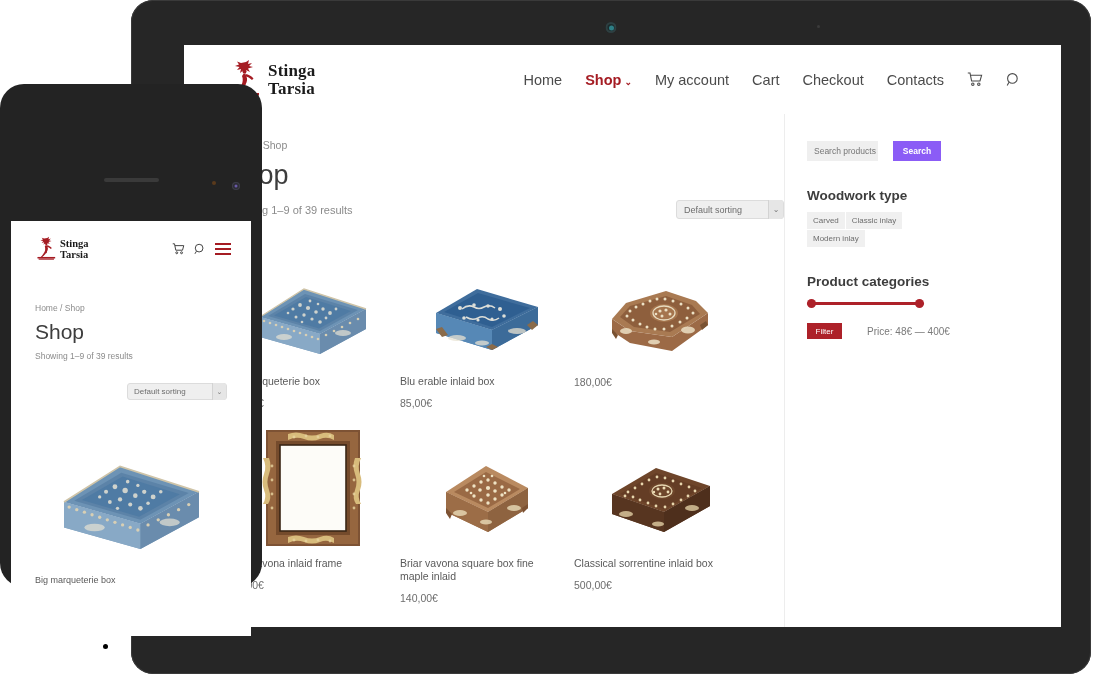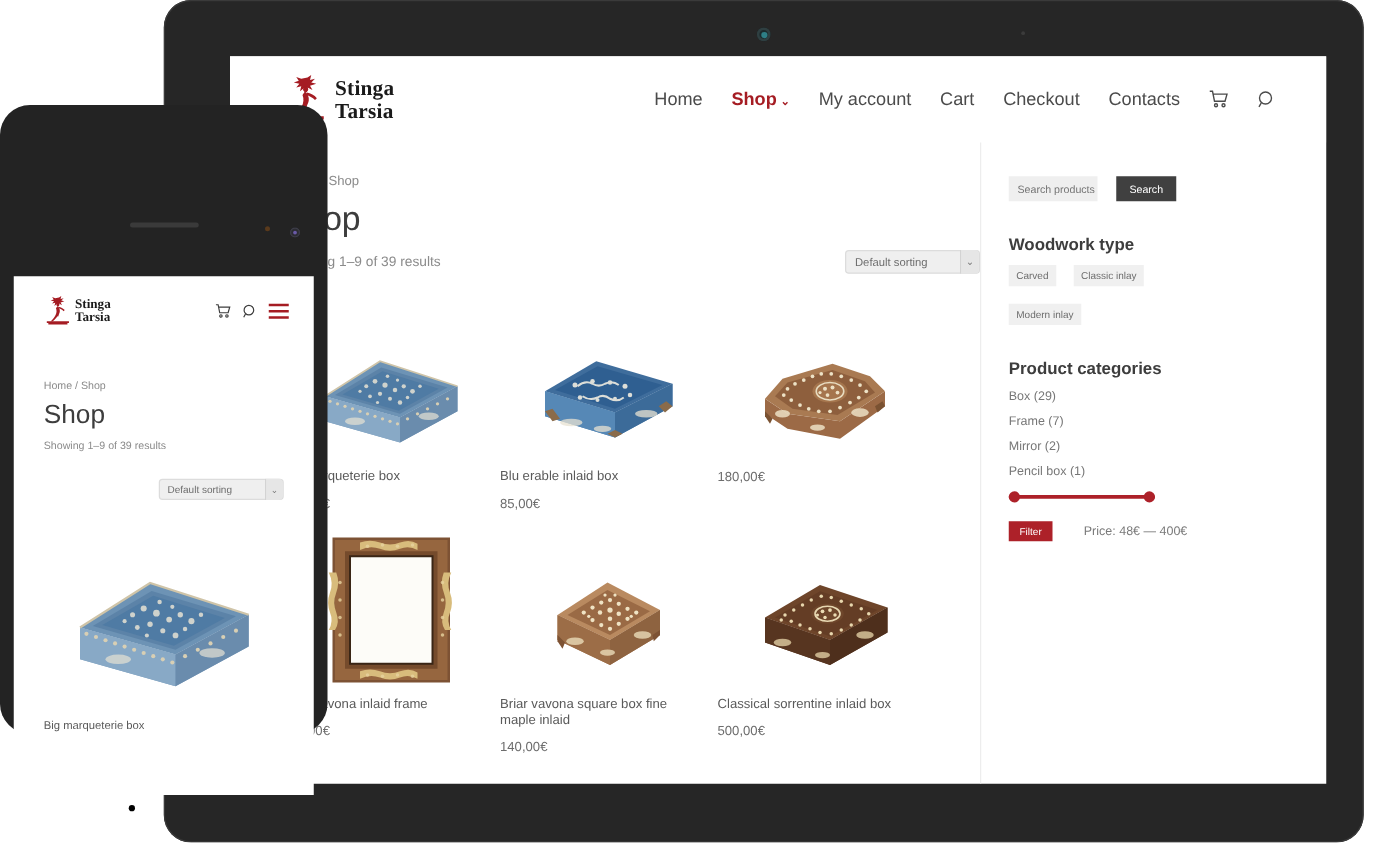--- a/index.html
+++ b/index.html
@@ -132,29 +132,30 @@
   .search-row { display: flex; gap: 15px; }
   .search-input {
     width: 71px; height: 20px;
     background: #efefef; border: none;
     font-size: 8.5px; color: #8a8a8a;
     padding-left: 7px;
     font-family: "Liberation Sans", sans-serif;
   }
   .search-btn {
     width: 48px; height: 20px;
-    background: #404040; color: #fff; border: none;
+    background: #8b5cf6; color: #fff; border: none;
     font-size: 8.5px; cursor: pointer;
     font-family: "Liberation Sans", sans-serif;
+    font-weight: bold;
   }
   .widget-title {
     font-size: 13.5px; color: #3d3d3d; font-weight: bold;
     margin-top: 27px;
   }
-  .tag-cloud { margin-top: 9px; display: flex; flex-wrap: wrap; gap: 14px; max-width: 130px; }
+  .tag-cloud { margin-top: 9px; display: flex; flex-wrap: wrap; gap: 1px; max-width: 130px; }
   .tag {
     background: #f0f0f0; color: #6d6d6d;
     font-size: 8px; padding: 4px 6px;
     cursor: pointer; white-space: nowrap;
   }
   .cat-list { margin-top: 10px; }
   .cat-item {
     font-size: 10px; color: #777; margin-bottom: 9px; cursor: pointer;
   }
   .price-slider {
@@ -619,26 +620,20 @@
           </div>
 
           <div class="widget-title">Woodwork type</div>
           <div class="tag-cloud">
             <span class="tag">Carved</span>
             <span class="tag">Classic inlay</span>
             <span class="tag">Modern inlay</span>
           </div>
 
           <div class="widget-title">Product categories</div>
-          <div class="cat-list">
-            <div class="cat-item">Box (29)</div>
-            <div class="cat-item">Frame (7)</div>
-            <div class="cat-item">Mirror (2)</div>
-            <div class="cat-item">Pencil box (1)</div>
-          </div>
 
           <div class="price-slider">
             <div class="slider-track"></div>
             <div class="slider-handle left"></div>
             <div class="slider-handle right"></div>
           </div>
 
           <div class="filter-row">
             <button class="filter-btn">Filter</button>
             <span class="price-label">Price: 48€ — 400€</span>

